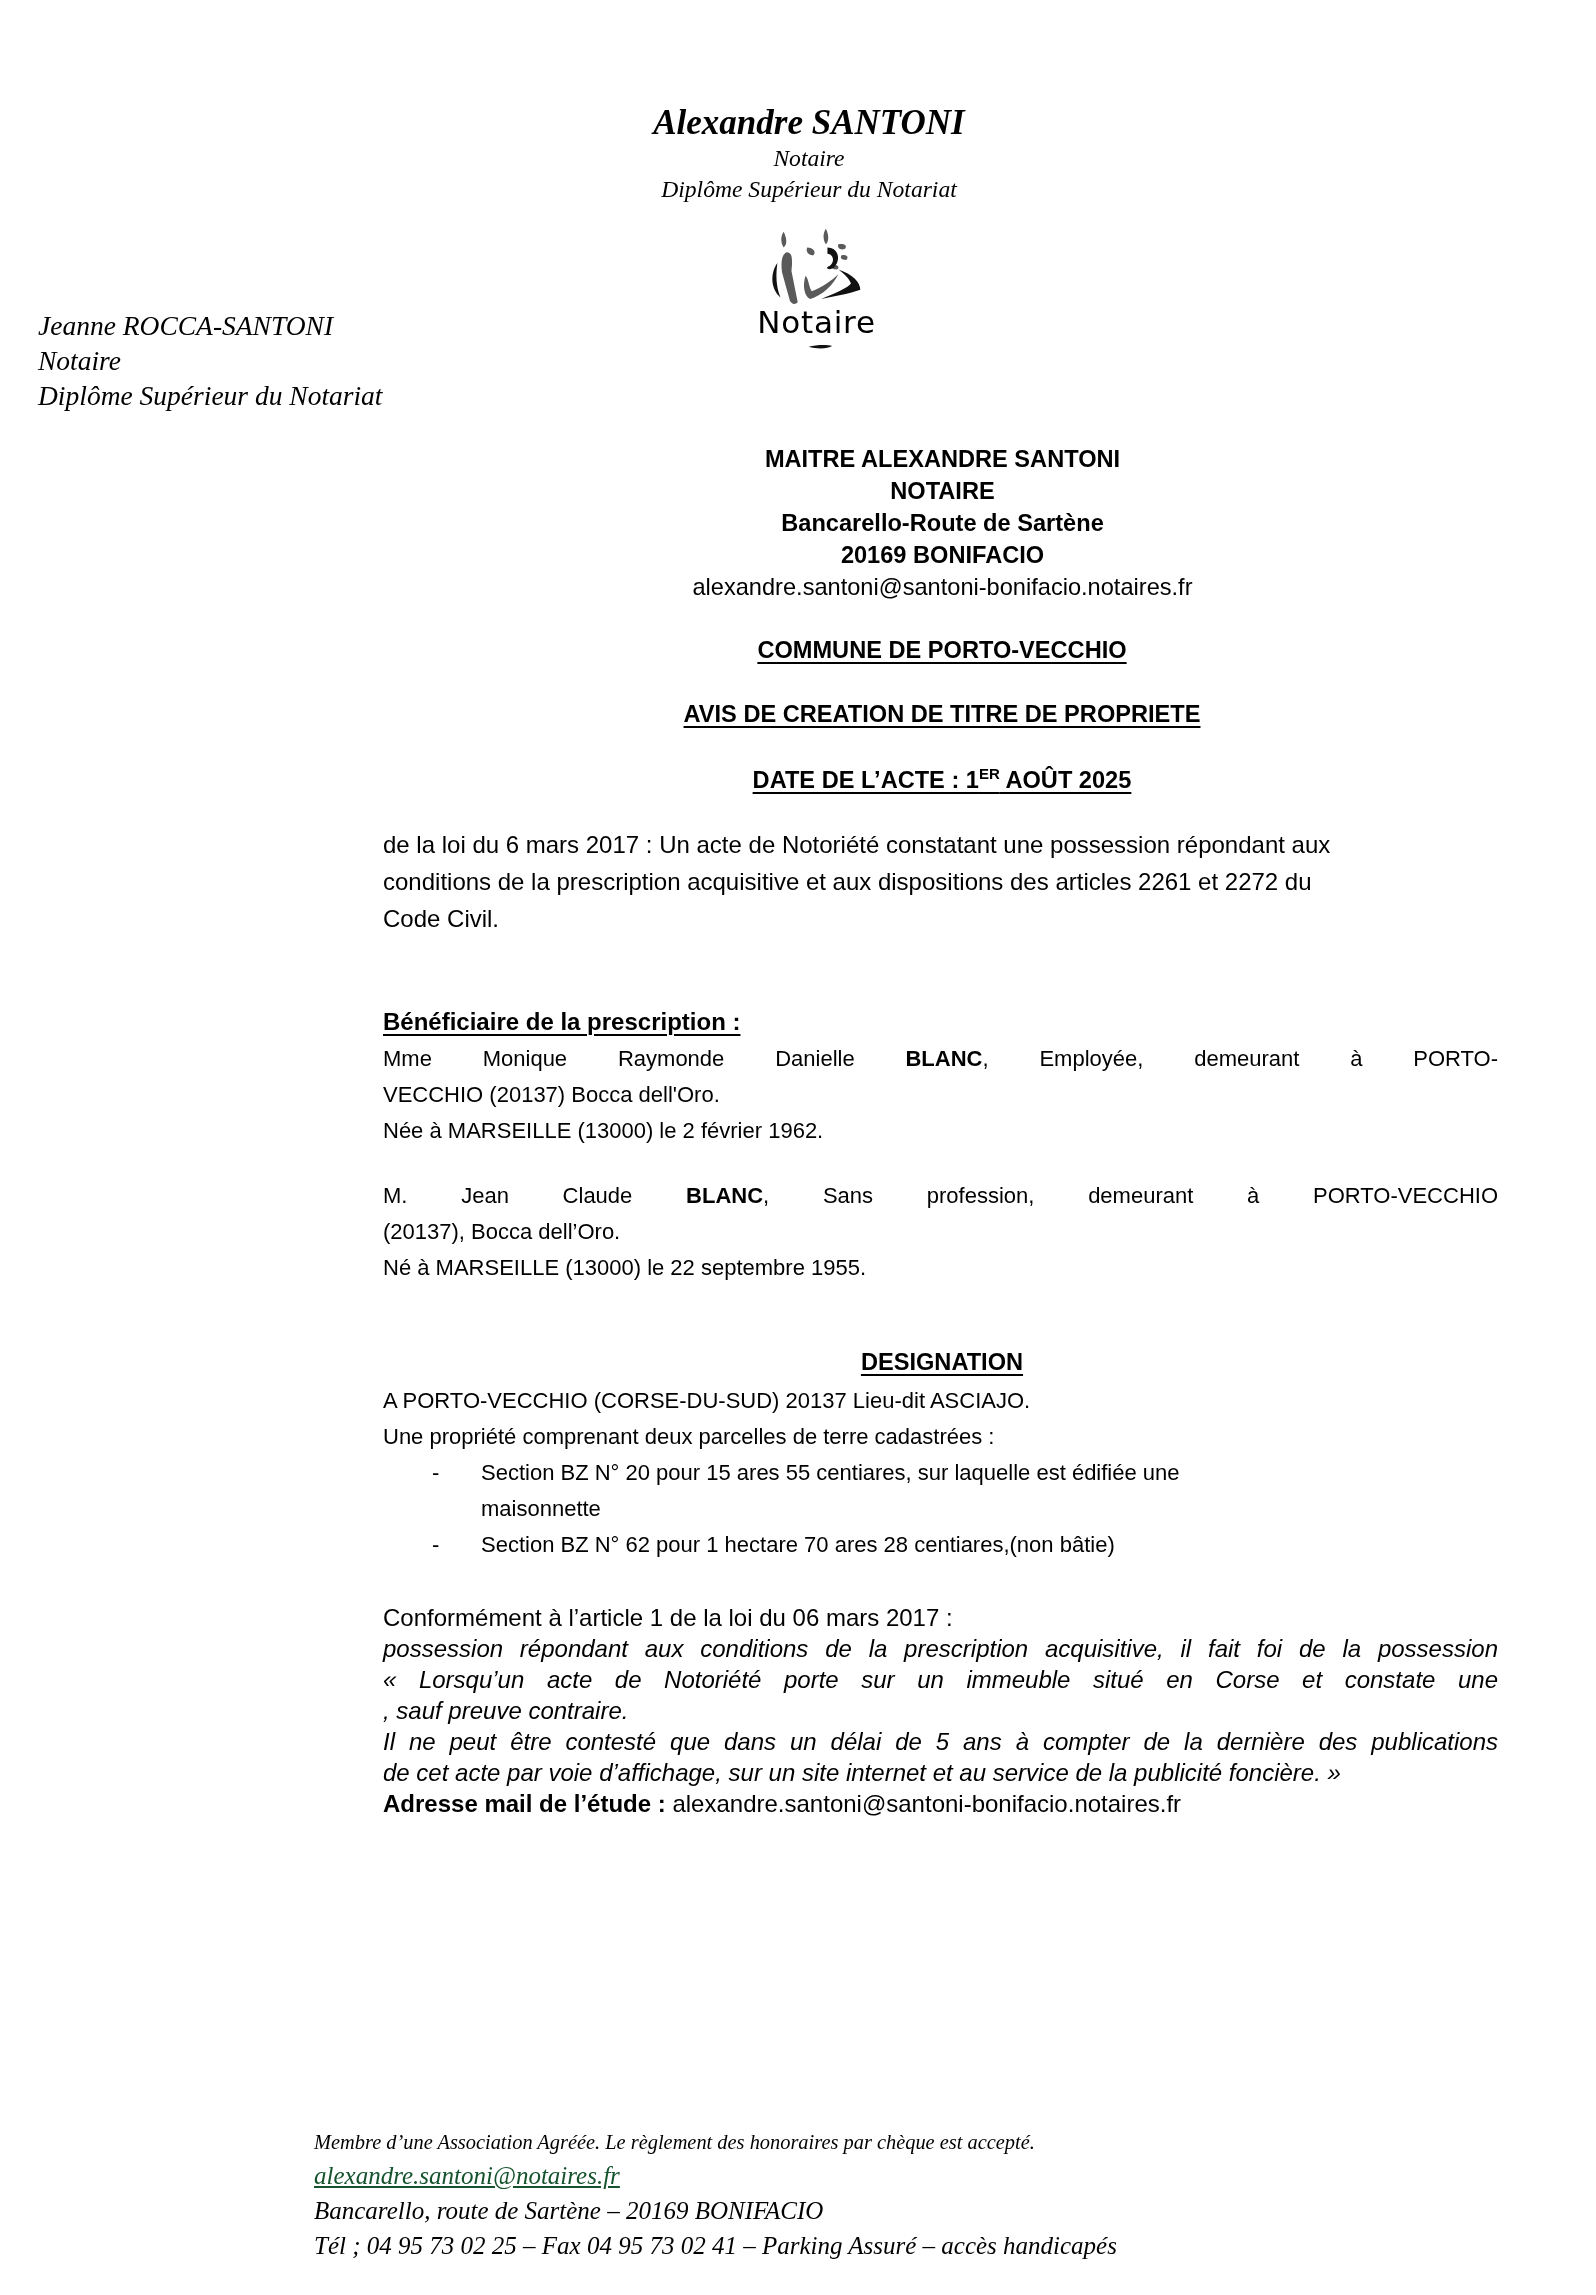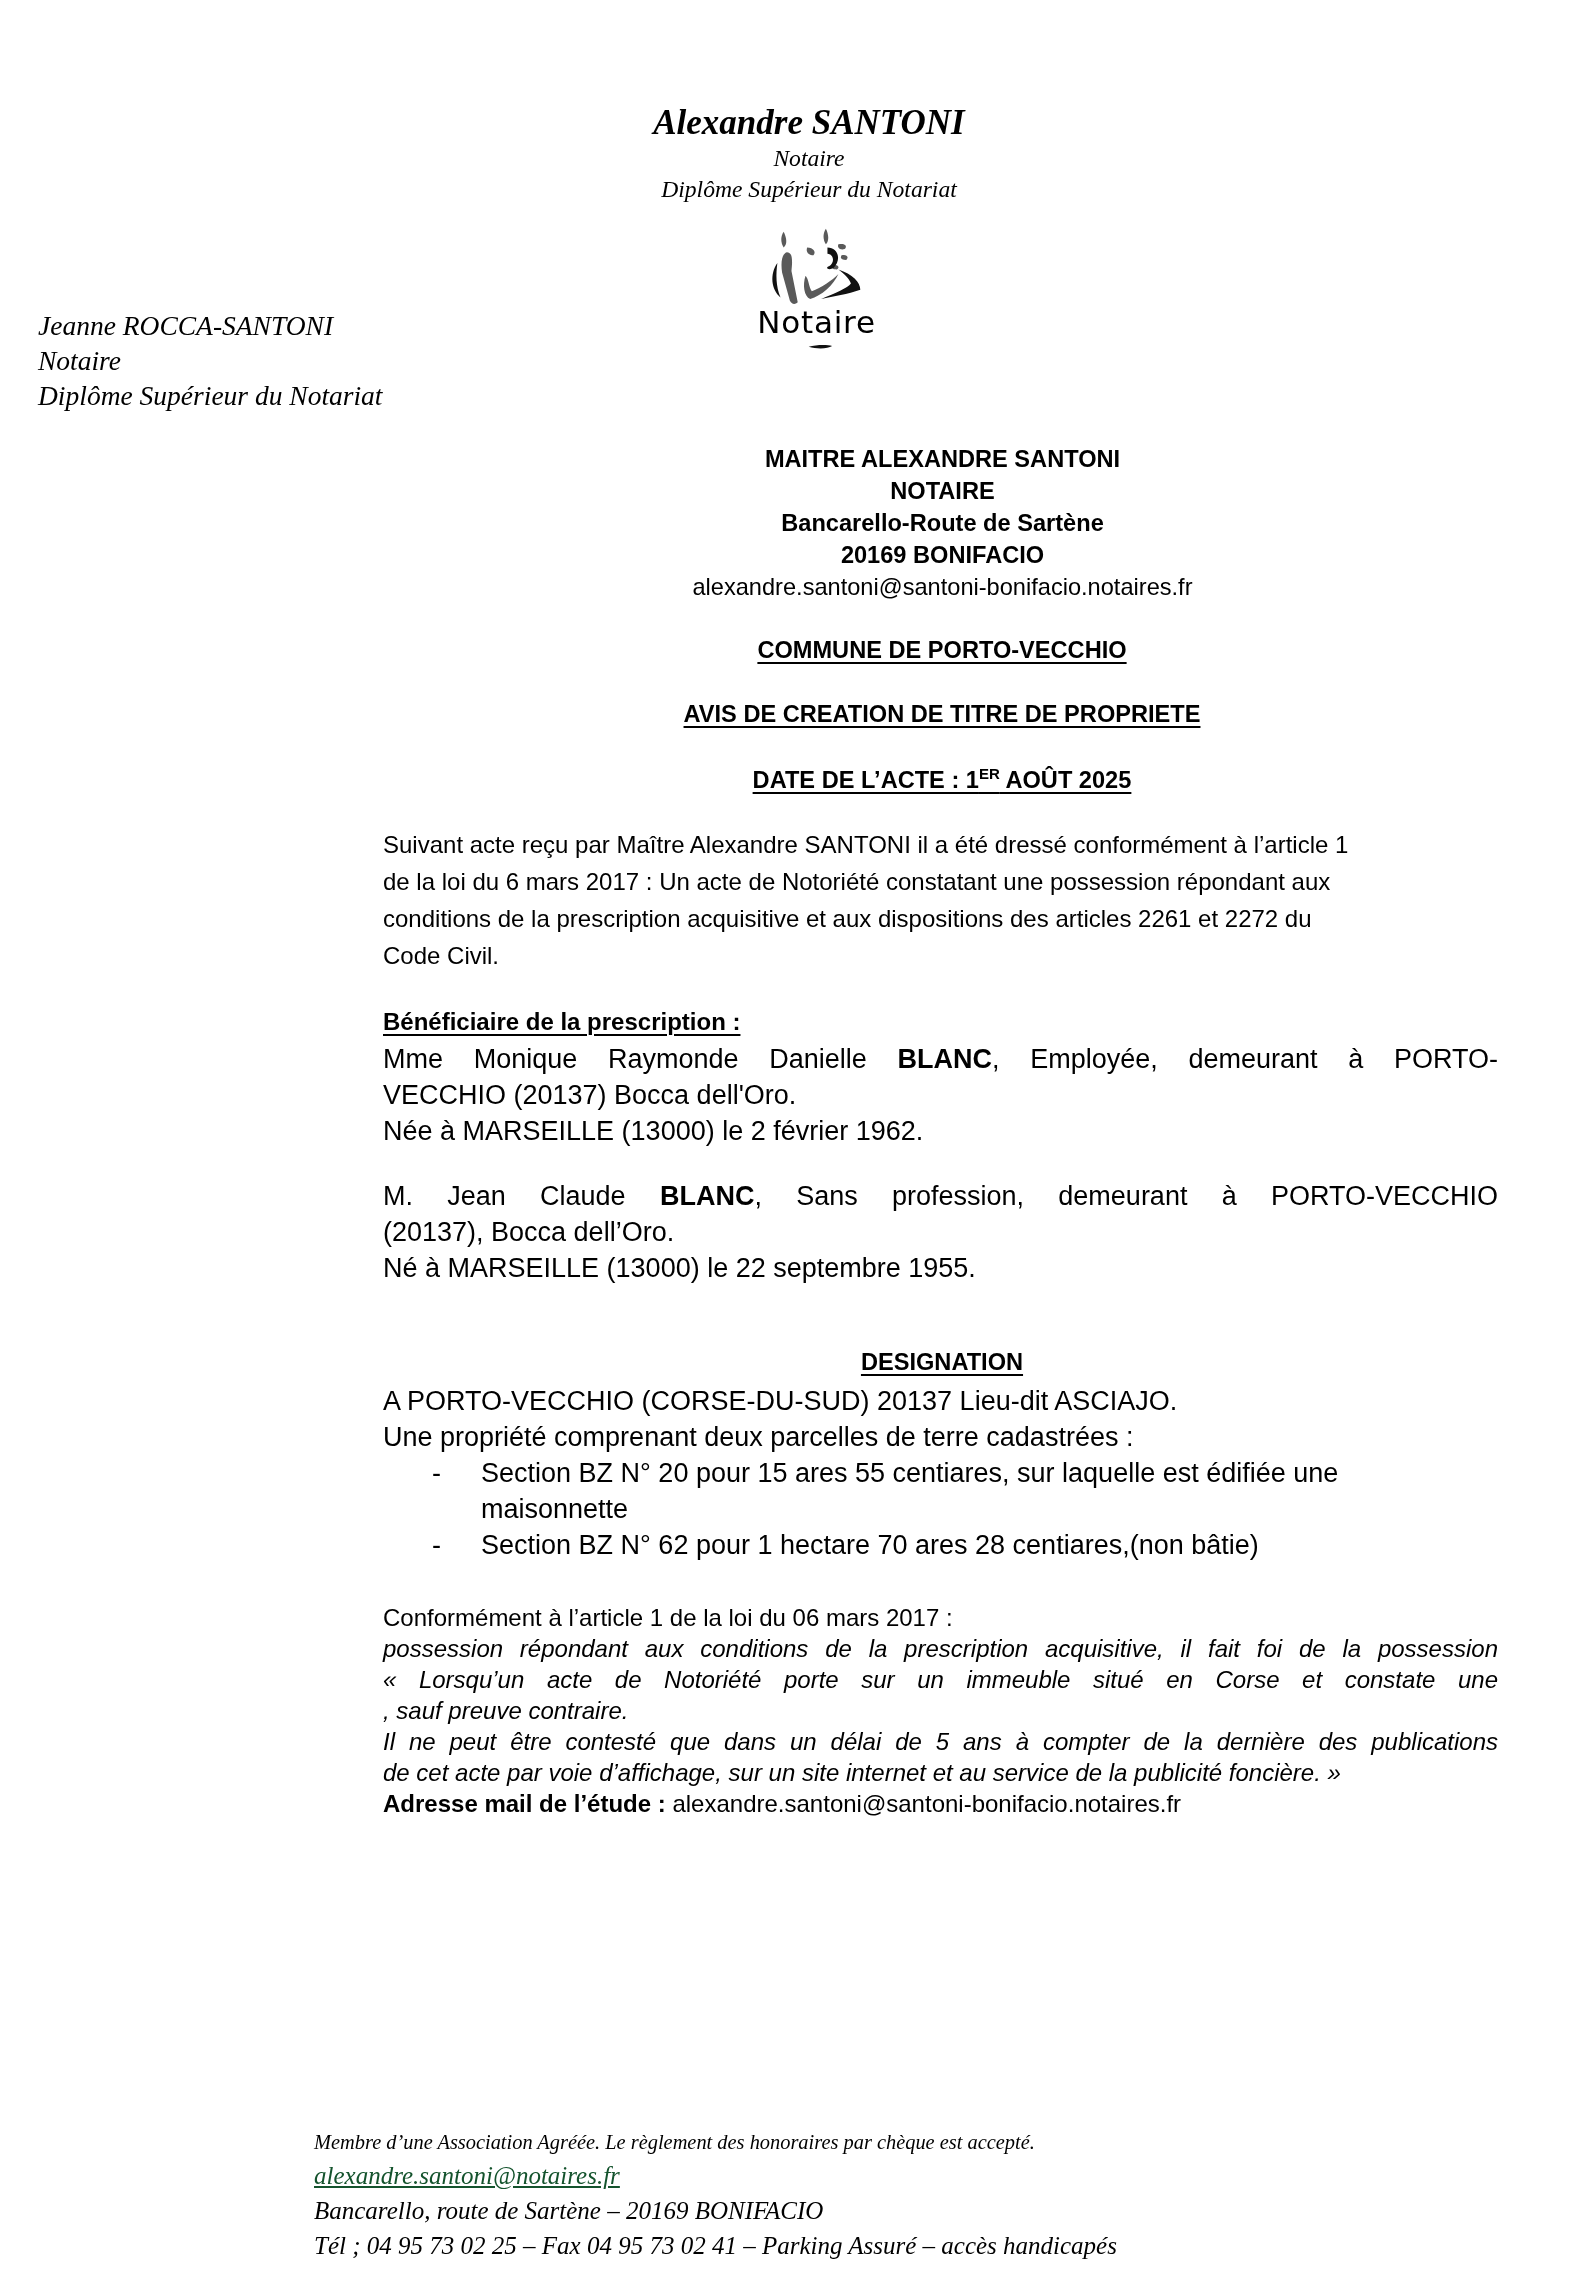--- a/index.html
+++ b/index.html
@@ -24,21 +24,21 @@
     .office { left: 550px; top: 443px; width: 785px; text-align: center; font-size: 23.6px; line-height: 32px; }
     .office .b { font-weight: bold; }
 
     .heading {
       left: 377px; width: 1130px; text-align: center; font-size: 23.6px; font-weight: bold;
       text-decoration: underline; text-decoration-thickness: 2.4px; text-underline-offset: 3.9px;
     }
     .heading sup { font-size: 15px; vertical-align: 8.6px; }
 
     .para { left: 383px; width: 1115px; font-size: 24px; line-height: 37px; }
-    .big { font-size: 27px; line-height: 36px; }
+    .big { font-size: 22px; line-height: 36px; }
     .ul-bold { font-weight: bold; text-decoration: underline; text-decoration-thickness: 2.4px; text-underline-offset: 3.9px; }
     .line { display: block; }
     .jline { display: block; text-align: justify; text-align-last: justify; }
 
     .list-item { position: relative; padding-left: 98px; }
     .list-item .dash { position: absolute; left: 49px; top: 0; }
 
     .footer { left: 314px; top: 2127px; width: 958px; text-align: left; }
     .footer .f1 { font-size: 20.4px; line-height: 31px; }
     .footer .f2 { font-size: 25px; line-height: 35px; color: #14532d; text-decoration: underline; }
@@ -95,21 +95,20 @@
   <span>COMMUNE DE PORTO-VECCHIO</span>
 </div>
 <div class="abs heading" style="top:701px;">
   <span>AVIS DE CREATION DE TITRE DE PROPRIETE</span>
 </div>
 <div class="abs heading" style="top:765px;">
   <span><span>DATE DE L’ACTE : 1</span><sup>ER</sup><span> AOÛT 2025</span></span>
 </div>
 
 <div class="abs para" style="top:826px;">
-  <span class="line">Suivant acte reçu par Maître Alexandre SANTONI il a été dressé conformément à l’article 1</span>
   <span class="line">de la loi du 6 mars 2017 : Un acte de Notoriété constatant une possession répondant aux</span>
   <span class="line">conditions de la prescription acquisitive et aux dispositions des articles 2261 et 2272 du</span>
   <span class="line">Code Civil.</span>
 </div>
 
 <div class="abs para" style="top:1003px;">
   <span class="line ul-bold">Bénéficiaire de la prescription :</span>
 </div>
 <div class="abs para big" style="top:1041px;">
   <span class="jline"><span>Mme Monique Raymonde Danielle </span><b>BLANC</b><span>, Employée, demeurant à PORTO-</span></span>

